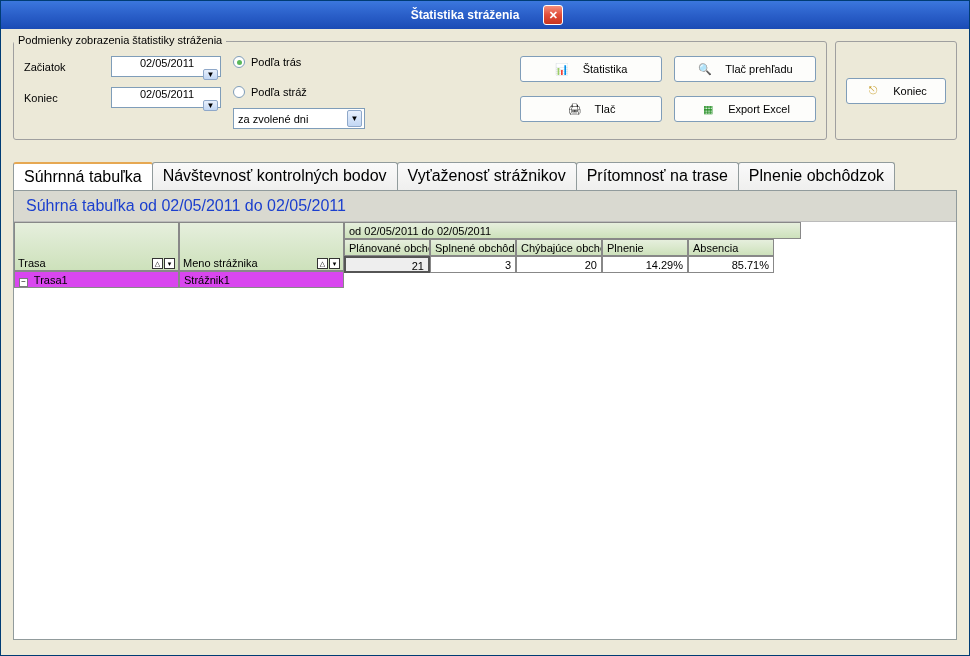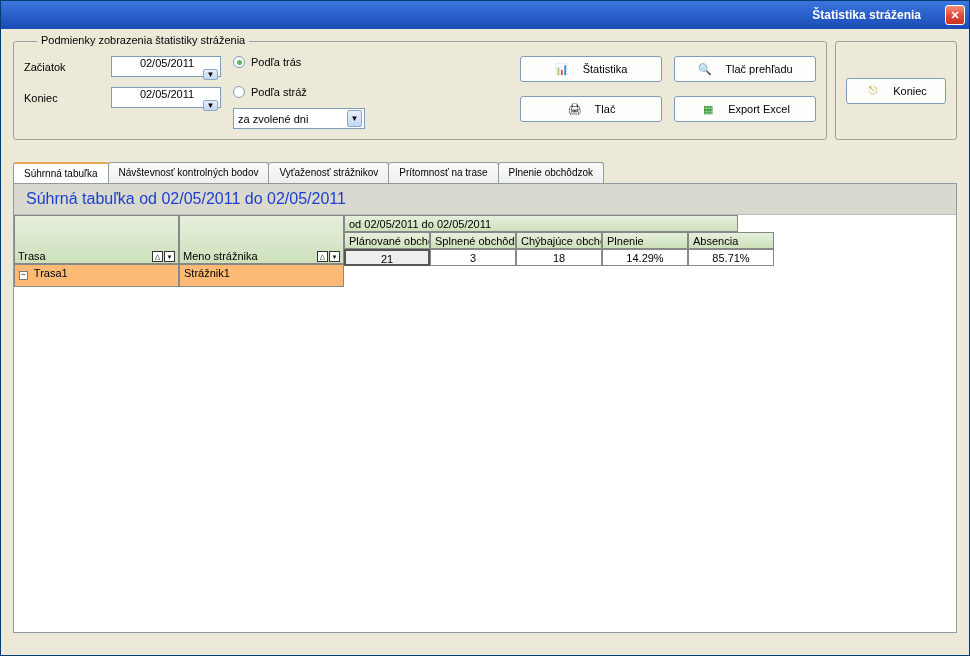--- a/index.html
+++ b/index.html
@@ -16,21 +16,21 @@
   width: 970px;
   height: 656px;
   background: #ece9d8;
   border: 1px solid #003c74;
 }
 .titlebar {
   height: 28px;
   background: linear-gradient(to bottom, #3b77dd 0%, #2a5fc9 50%, #1a4bb5 100%);
   display: flex;
   align-items: center;
-  justify-content: flex-end;
+  justify-content: center;
   padding: 0 4px 0 8px;
   color: #fff;
   font-weight: bold;
   font-size: 12px;
   gap: 24px;
 }
 .close-btn {
   width: 20px;
   height: 20px;
   background: linear-gradient(to bottom, #f58f7c 0%, #e14d39 50%, #c8351f 100%);
@@ -54,21 +54,21 @@
 .fieldset {
   border: 1px solid #9f9f9f;
   border-radius: 3px;
   padding: 14px 10px 10px 10px;
   position: relative;
   flex-grow: 1;
 }
 .fieldset-legend {
   position: absolute;
   top: -8px;
-  left: 23px;
+  left: 0;
   background: #ece9d8;
   padding: 0 4px;
   font-size: 11px;
 }
 .form-row {
   display: flex;
   align-items: center;
   gap: 27px;
   margin-bottom: 10px;
 }
@@ -165,21 +165,21 @@
 }
 .tabs-row {
   display:flex;
   margin-top: 22px;
 }
 .tab {
   border:1px solid #919b9c;
   border-bottom:none;
   background: linear-gradient(to bottom,#fafafa,#efefee);
   padding: 4px 10px;
-  font-size:10px;
+  font-size:16px;
   border-radius:3px 3px 0 0;
   margin-right:-1px;
   cursor:pointer;
   position:relative;
   text-align:right;
 }
 .tab.active {
   background:#fff;
   border-top:2px solid #e6a852;
   z-index:2;
@@ -205,21 +205,21 @@
   overflow:hidden;
   white-space:nowrap;
   text-overflow:clip;
 }
 .data-cell {
   border:1px solid #888;
   background:#fff;
   font-size:11px;
   padding:2px 4px;
   height:17px;
-  text-align:center;
+  text-align:right;
 }
 .left-grid-col1 { width:165px; }
 .left-grid-col2 { width:165px; }
 .data-col { width:86px; }
 .left-header-cell {
   border:1px solid #888;
   background: linear-gradient(to bottom,#e6efdd,#cde1bb);
   font-size:11px;
   padding:1px 3px;
   height:49px;
@@ -231,24 +231,24 @@
 .tri-icons {
   display:flex;
   gap:1px;
 }
 .tri {
   width:11px;height:11px;border:1px solid #333;background:#fff;
   display:flex;align-items:center;justify-content:center;font-size:7px;
 }
 .data-row-cell {
   border:1px solid #888;
-  background:#fdba74;
+  background:#d946ef;
   font-size:11px;
   padding:2px 4px;
-  height:23px;
+  height:17px;
 }
 .expand-box {
   display:inline-flex;
   width:9px;height:9px;border:1px solid #7b7b7b;background:#fff;
   align-items:center;justify-content:center;
   font-size:8px;line-height:0;margin-right:3px;
 }
 </style>
 </head>
 <body>
@@ -378,33 +378,33 @@
               <span>Trasa1</span>
             </div>
             <div class="data-row-cell left-grid-col2" style="text-align:left">
               <span>Strážnik1</span>
             </div>
           </div>
         </div>
 
         <div>
           <div style="display:flex;">
-            <div class="header-cell" style="width:394px">od 02/05/2011 do 02/05/2011</div>
+            <div class="header-cell" style="width:457px">od 02/05/2011 do 02/05/2011</div>
           </div>
           <div style="display:flex;">
             <div class="header-cell data-col">Plánované obchô</div>
             <div class="header-cell data-col">Splnené obchôdz</div>
             <div class="header-cell data-col">Chýbajúce obchô</div>
             <div class="header-cell data-col">Plnenie</div>
             <div class="header-cell data-col">Absencia</div>
           </div>
           <div style="display:flex;">
             <div class="data-cell data-col" style="background:#eee;border:2px solid #555">21</div>
             <div class="data-cell data-col">3</div>
-            <div class="data-cell data-col">18</div>
+            <div class="data-cell data-col">20</div>
             <div class="data-cell data-col">14.29%</div>
             <div class="data-cell data-col">85.71%</div>
           </div>
         </div>
 
       </div>
     </div>
 
   </div>
 </div>

